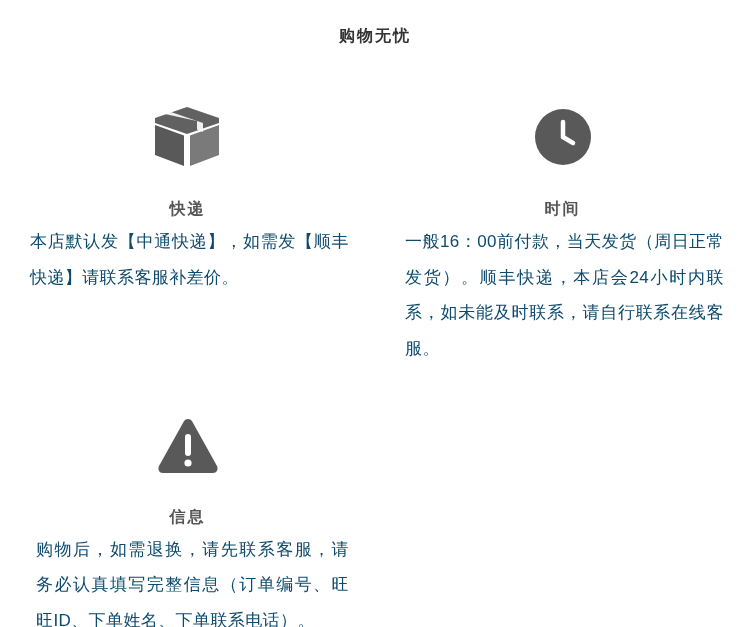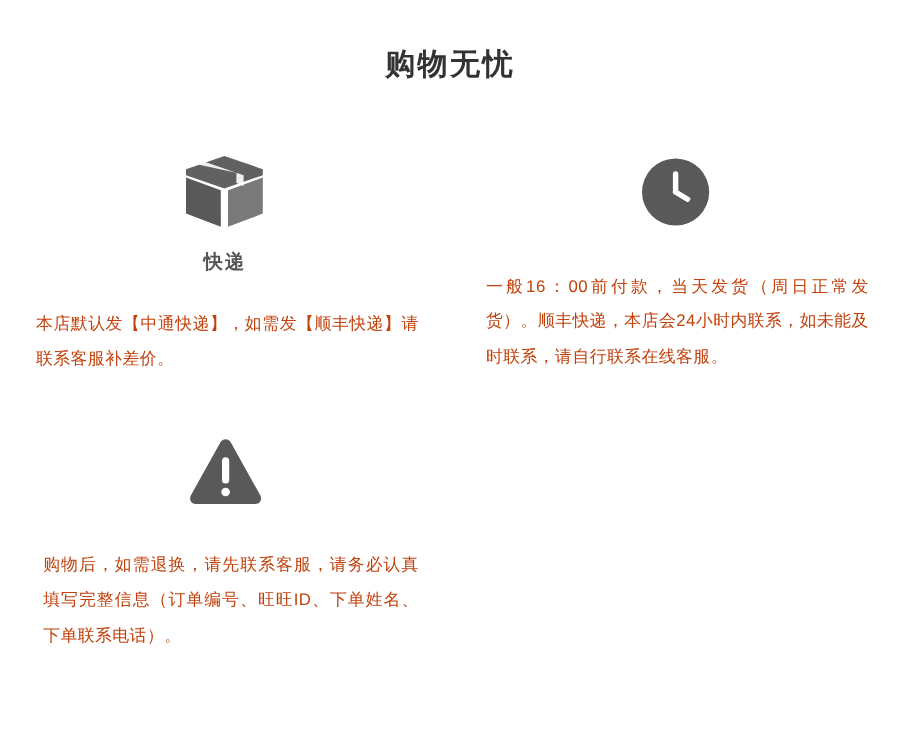--- a/index.html
+++ b/index.html
@@ -15,26 +15,26 @@
     overflow: hidden;
   }
   .page {
     position: relative;
     width: 750px;
     height: 627px;
     box-sizing: border-box;
   }
   .page-title {
     text-align: center;
-    font-size: 25px;
+    font-size: 16px;
     font-weight: bold;
     color: #333333;
     letter-spacing: 2px;
     padding-top: 26px;
-    margin: 11px;
+    margin: 0;
   }
   .grid {
     margin-top: 52px;
     display: grid;
     grid-template-columns: 1fr 1fr;
     grid-template-rows: auto auto;
     row-gap: 40px;
   }
   .cell {
     padding: 0 26px;
@@ -45,27 +45,27 @@
     display: flex;
     align-items: center;
     justify-content: center;
   }
   .cell-label {
     text-align: center;
     font-size: 16px;
     font-weight: bold;
     color: #555555;
     letter-spacing: 2px;
-    margin-top: 10px;
+    margin-top: 24px;
   }
   .cell-text {
-    margin-top: 26px;
-    font-size: 14px;
+    margin-top: 4px;
+    font-size: 17px;
     line-height: 2.1;
-    color: #c2410c;
+    color: #0c4a6e;
     letter-spacing: 0.4px;
     text-align: justify;
   }
   .cell-left .cell-text { padding-left: 4px; }
   .cell-right .cell-text { padding-left: 10px; }
 
   svg { display: block; }
 </style>
 </head>
 <body>
@@ -95,30 +95,32 @@
     <div class="cell cell-left">
       <div class="icon-wrap">
         <svg width="62" height="62" viewBox="0 0 62 62" aria-hidden="true">
           <circle cx="31" cy="31" r="28" fill="#595959"></circle>
           <g stroke="#ffffff" stroke-width="4.5" stroke-linecap="round" fill="none">
             <line x1="31" y1="31" x2="31" y2="16"></line>
             <line x1="31" y1="31" x2="41" y2="37"></line>
           </g>
         </svg>
       </div>
+      <div class="cell-label">时间</div>
       <div class="cell-text">一般16：00前付款，当天发货（周日正常发货）。顺丰快递，本店会24小时内联系，如未能及时联系，请自行联系在线客服。</div>
     </div>
 
     <div class="cell cell-right">
       <div class="icon-wrap">
         <svg width="64" height="58" viewBox="0 0 64 58" aria-hidden="true">
           <path d="M32 3 C34 3 35.5 4.2 36.5 6 L61 50 C62.5 53.5 60.8 57 57 57 L7 57 C3.2 57 1.5 53.5 3 50 L27.5 6 C28.5 4.2 30 3 32 3 Z" fill="#595959"></path>
           <g fill="#ffffff">
             <rect x="29" y="18" width="6" height="22" rx="3"></rect>
             <circle cx="32" cy="47" r="3.6"></circle>
           </g>
         </svg>
       </div>
+      <div class="cell-label">信息</div>
       <div class="cell-text">购物后，如需退换，请先联系客服，请务必认真填写完整信息（订单编号、旺旺ID、下单姓名、下单联系电话）。</div>
     </div>
 
   </div>
 </div>
 
 </body></html>

